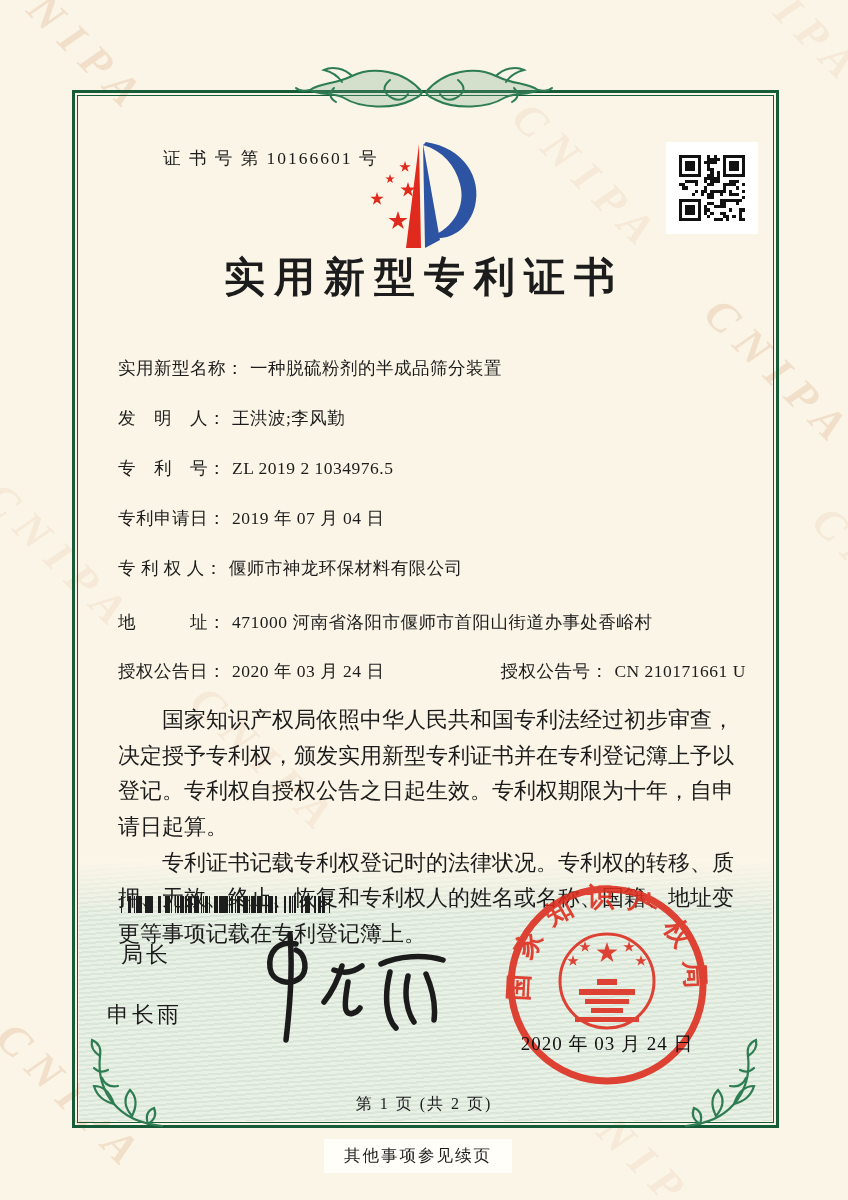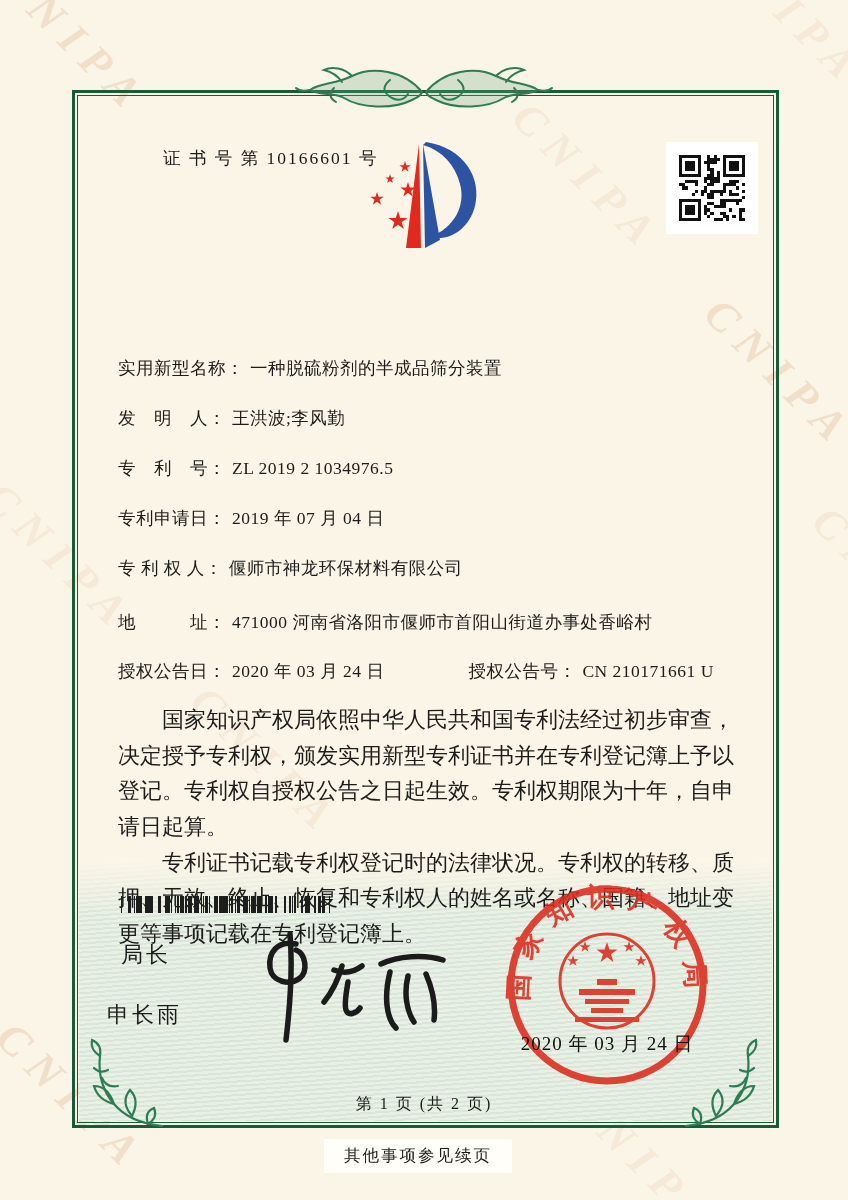--- a/index.html
+++ b/index.html
@@ -44,21 +44,21 @@
   .qr-wrap svg { position:absolute; left:13px; top:13px; }
   .title {
     position:absolute; left:0; width:848px; top:250px; text-align:center;
     font-size:41px; font-weight:bold; letter-spacing:9px;
   }
 
   
   .field-row { position:absolute; left:118px; font-size:17.5px; letter-spacing:.5px; white-space:nowrap; }
   .field-label { display:inline-block; }
   .field-value { display:inline-block; margin-left:6px; }
-  .pair2 { margin-left:84px; }
+  .pair2 { margin-left:116px; }
 
   
   .legal { position:absolute; left:118px; top:702px; width:616px; font-size:22px; line-height:1.62; }
   .legal p { text-indent:2em; text-align:justify; }
 
   
   .barcode { position:absolute; left:120px; top:896px; }
   .director-title { position:absolute; left:121px; top:940px; font-size:22px; letter-spacing:3px; font-family:"Liberation Sans","DejaVu Sans",sans-serif; }
   .director-name  { position:absolute; left:107px; top:1000px; font-size:22px; letter-spacing:3px; font-family:Liberation Sans, sans-serif; }
   .signature { position:absolute; left:238px; top:928px; }
@@ -270,20 +270,21 @@
         <rect x="19" y="19" width="1" height="1" fill="#111"></rect>
         <rect x="11" y="20" width="1" height="1" fill="#111"></rect>
         <rect x="12" y="20" width="1" height="1" fill="#111"></rect>
         <rect x="13" y="20" width="1" height="1" fill="#111"></rect>
         <rect x="15" y="20" width="1" height="1" fill="#111"></rect>
         <rect x="19" y="20" width="1" height="1" fill="#111"></rect>
         <rect x="20" y="20" width="1" height="1" fill="#111"></rect>
       </svg>
   </div>
 
+  <div class="title">实用新型专利证书</div>
 
   <div class="field-row" style="top:356px">
     <span class="field-label">实用新型名称：</span><span class="field-value">一种脱硫粉剂的半成品筛分装置</span>
   </div>
   <div class="field-row" style="top:406px">
     <span class="field-label">发　明　人：</span><span class="field-value">王洪波;李风勤</span>
   </div>
   <div class="field-row" style="top:456px">
     <span class="field-label">专　利　号：</span><span class="field-value">ZL 2019 2 1034976.5</span>
   </div>

